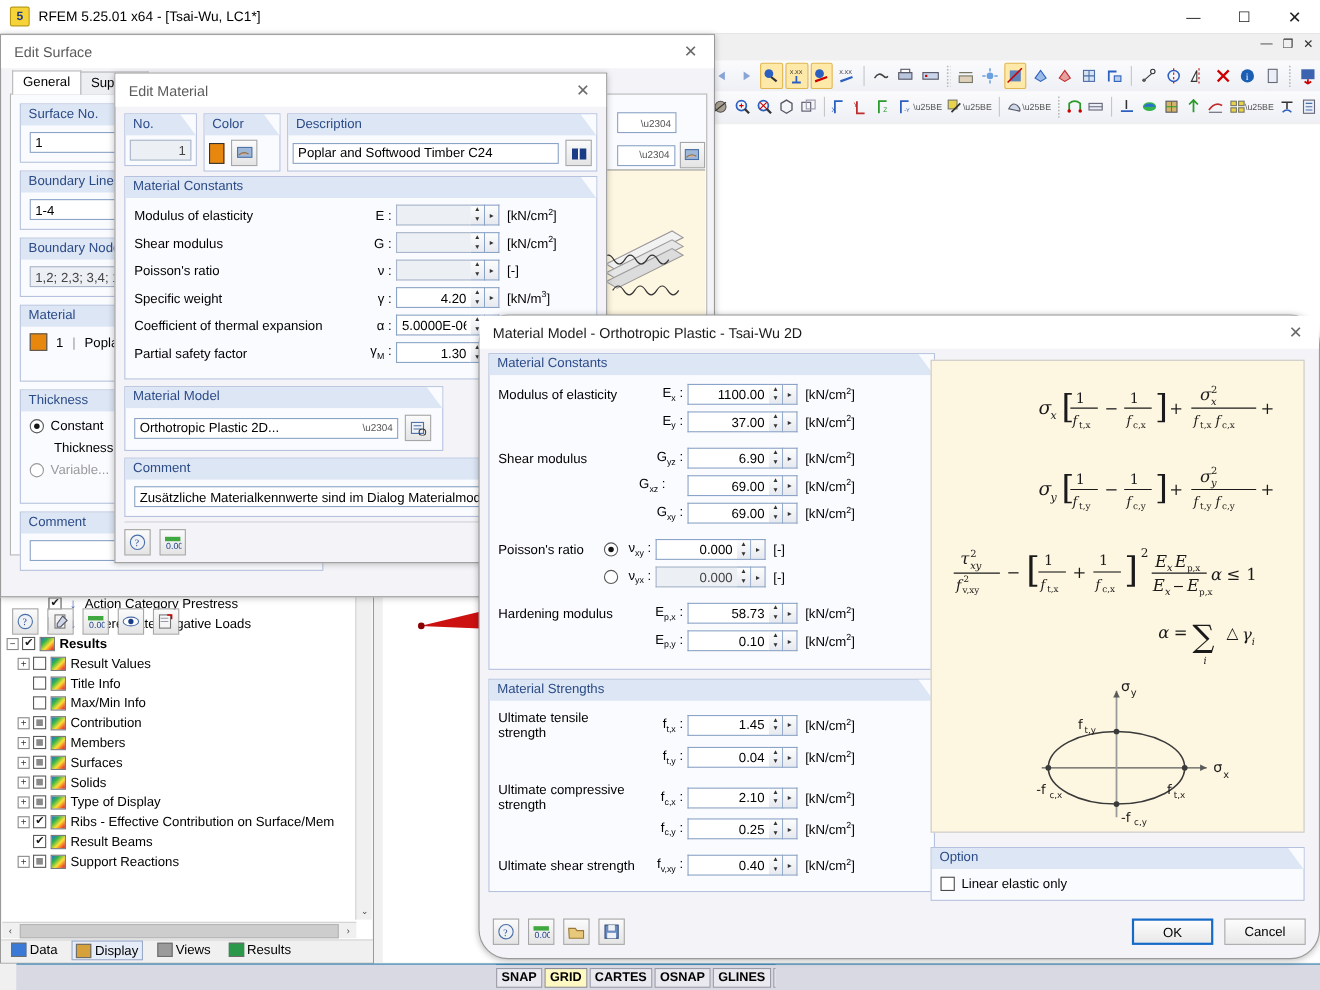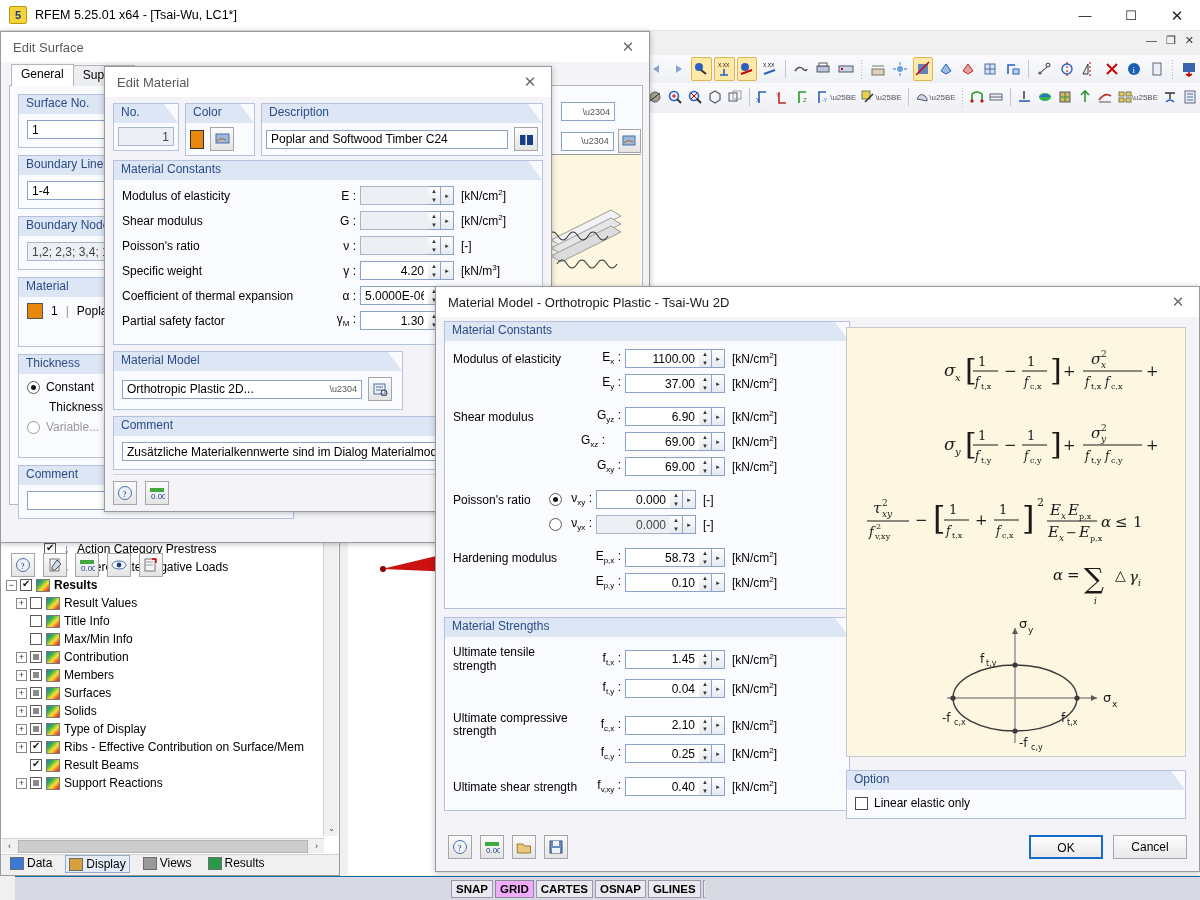--- a/index.html
+++ b/index.html
@@ -92,21 +92,21 @@
   .nav-tab { display:flex; align-items:center; gap:3px; font-size:12px; padding:1px 3px; }
   .nav-tab.sel { border:1px solid #9aa8c8; background:#e7edf8; }
   .nt-ico { width:14px; height:13px; border:1px solid #6d6d6d; }
 
   
   .statusbar { position:absolute; left:15px; bottom:0; width:1200px; height:24px;
                background:#d9d9e3; border-top:1px solid #0369a1;font-weight:bold; }
   .status-cells { position:absolute; left:436px; top:3px; display:flex; gap:2px; }
   .st-cell { height:18px; min-width:34px; padding:0 4px; background:#e9e9ef;
              border:1px solid #9a9aa8; font-size:11.5px; line-height:17px; text-align:center; }
-  .st-cell.pressed { background:#f0abfc; border-color:#8a8a98; }
+  .st-cell.pressed { background:#fef9c3; border-color:#8a8a98; }
   .status-left { position:absolute; left:0; top:0; width:436px; height:23px; background:#d9d9e3; }
   .status-right { position:absolute; left:690px; top:0; width:510px; height:23px; background:#d9d9e3; }
 
   
   .dlg { position:absolute; background:#f4f4f8; border:1px solid #9a9a9a;
          box-shadow:0 1px 6px rgba(0,0,0,.25); }
   .dlg-title { height:30px; background:#ffffff; display:flex; align-items:center;
                padding-left:12px; font-size:13px; color:#5a5a5a; position:relative; }
   .dlg-title.active-dark { color:#1a1a1a; }
   .dlg-x { position:absolute; right:0; top:0; width:42px; height:30px; display:flex;
@@ -950,21 +950,21 @@
         <svg width="16" height="16">
             <rect x="1" y="3" width="14" height="4" fill="#3fa83f"></rect>
             <text x="2" y="14" font-size="8" fill="#1a3c86">0.00</text>
           </svg>
       </div>
       <div class="btn" style="margin-left:auto; width:84px;">OK</div>
     </div>
   </div>
 </div>
 
-<div class="dlg" style="left:435px; top:286px; width:765px; height:586px; background:#f4f4f8;">
+<div class="dlg" style="left:435px; top:286px; width:765px; height:586px; background:#f4f4f8;border-radius:27px;">
   <div class="dlg-title active-dark">
     <span>Material Model - Orthotropic Plastic - Tsai-Wu 2D</span>
     <span class="dlg-x">✕</span>
   </div>
 
   <div style="position:absolute; left:8px; top:34px; width:406px;">
 
     <div class="gbox">
       <div class="gbox-hdbar">
         <span class="lbl">Material Constants</span>

